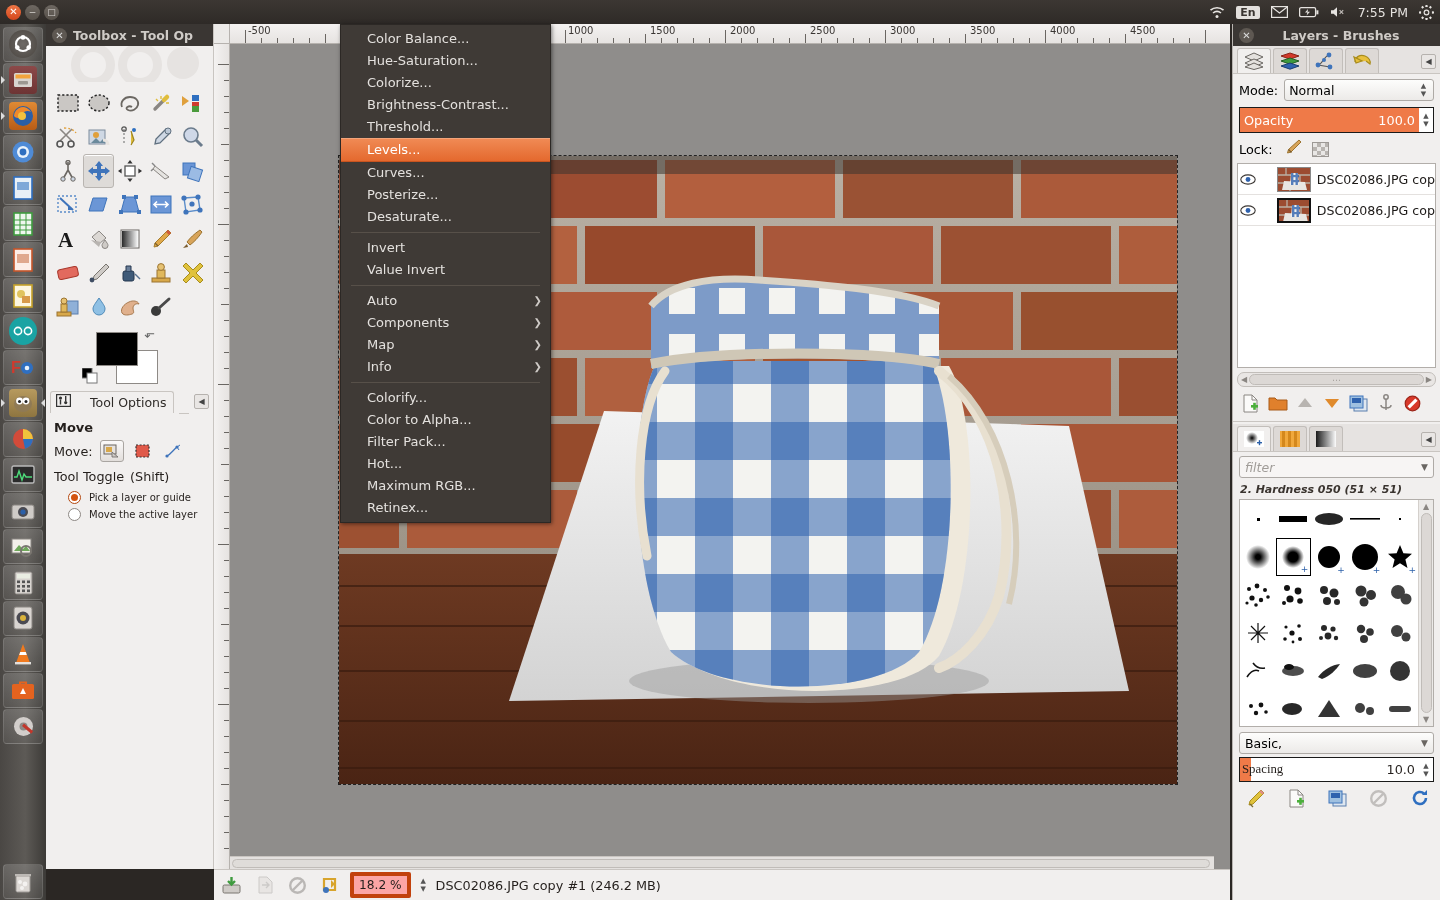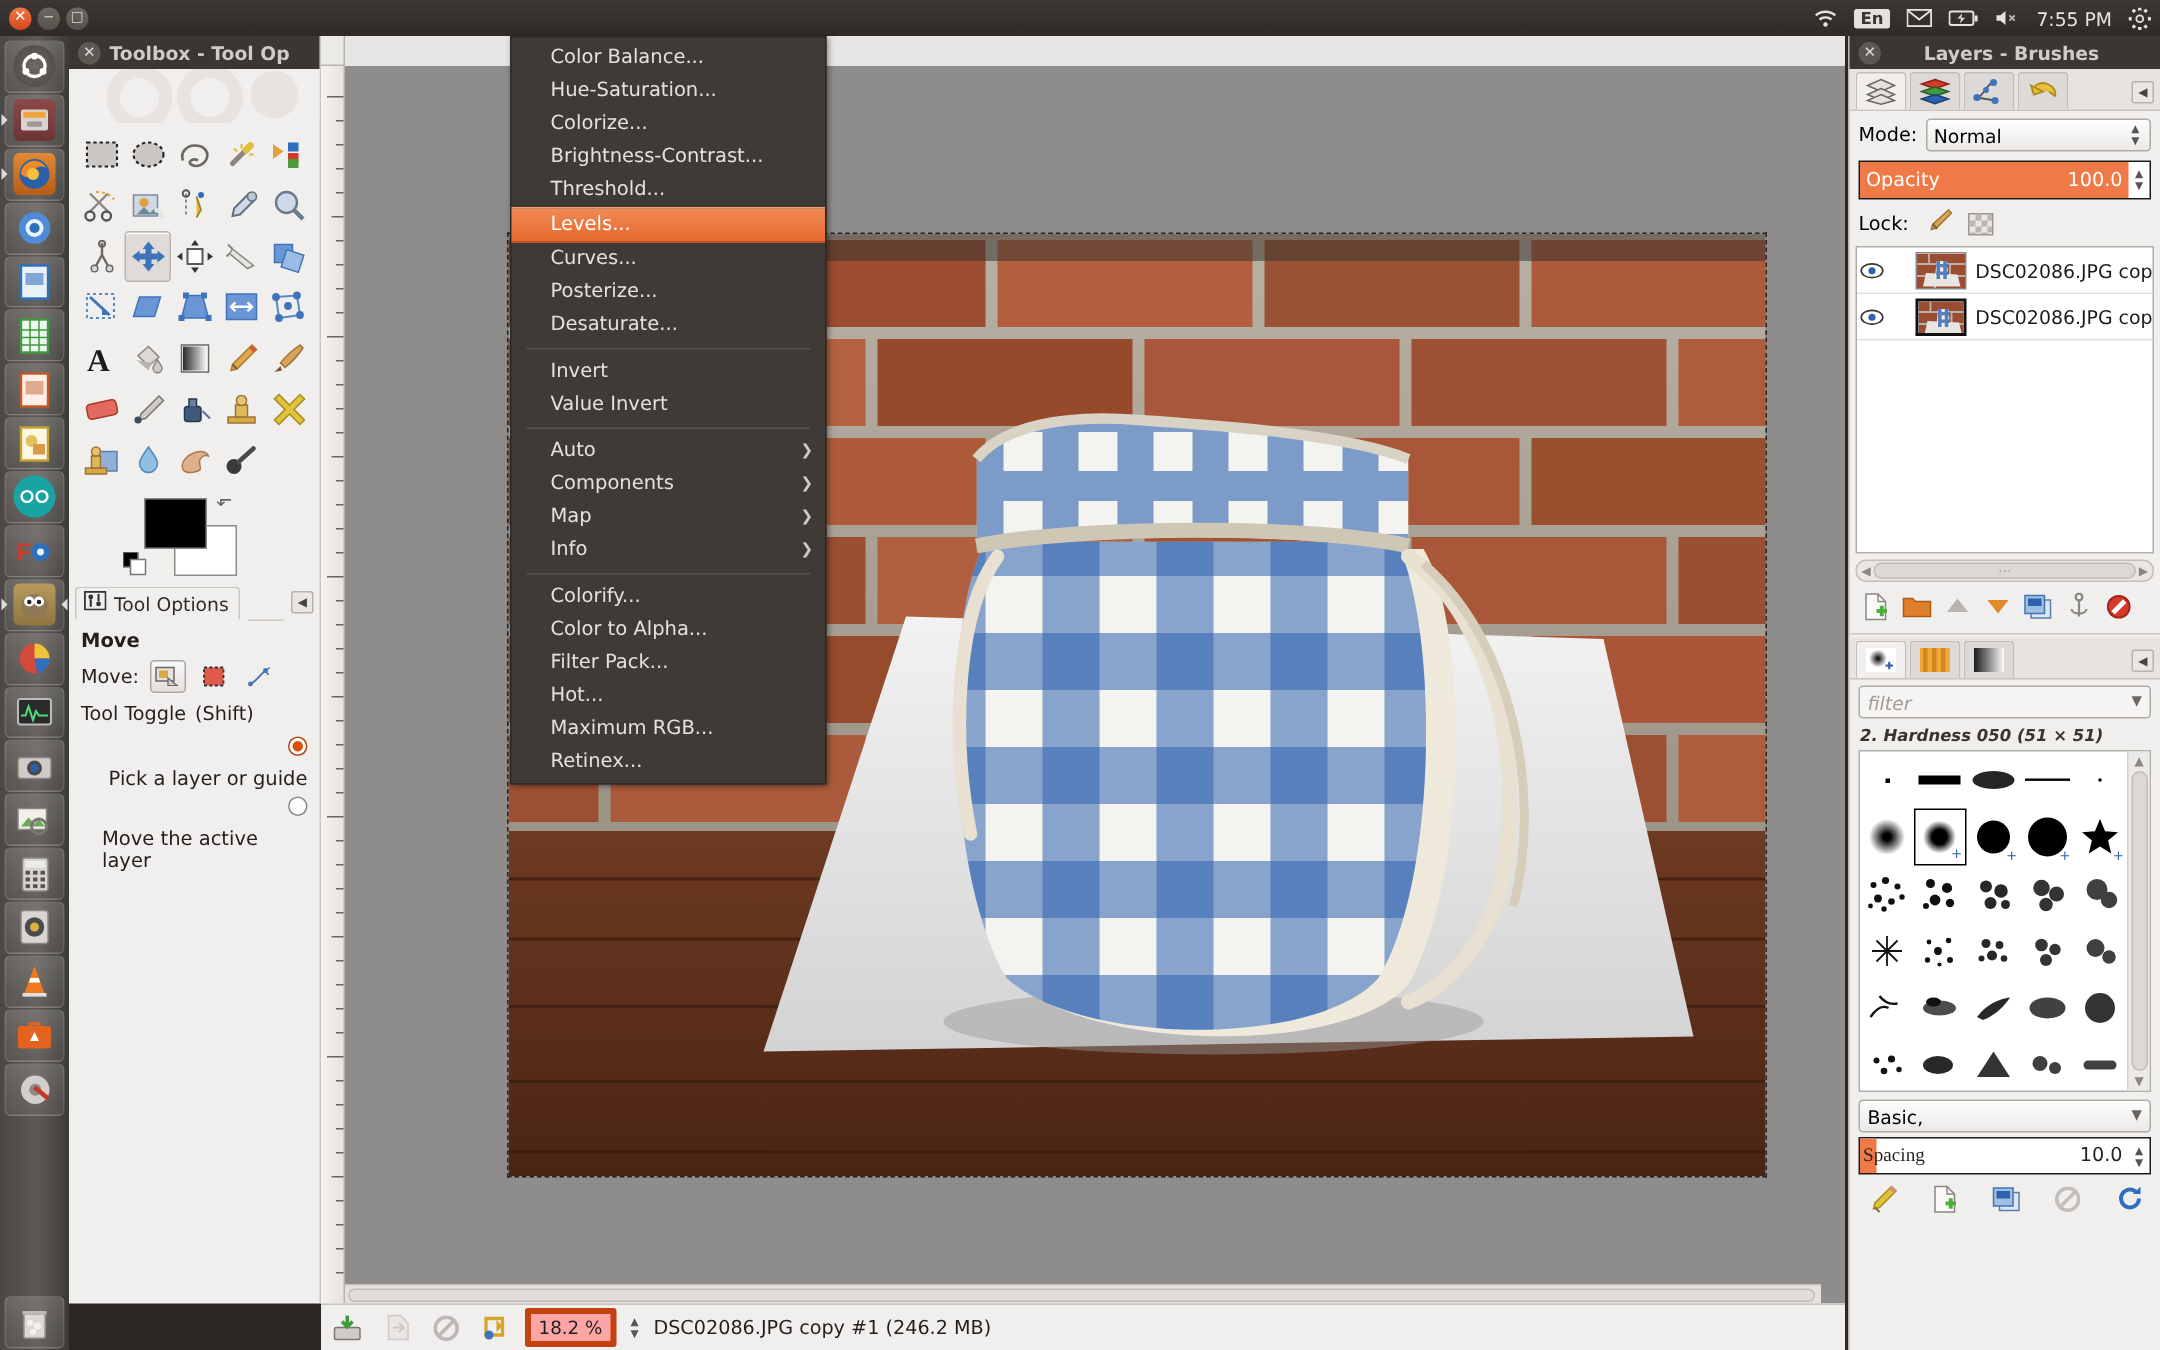--- a/index.html
+++ b/index.html
@@ -72,33 +72,33 @@
   #fgbg{ position:absolute; left:50px; top:4px; }
   #fg{ position:absolute; left:0; top:0; width:42px;height:34px;background:#000;border:1px solid #8e8a86;}
   #bg{ position:absolute; left:20px; top:18px; width:42px;height:34px;background:#fff;border:1px solid #8e8a86;}
   #swap{ position:absolute; left:48px; top:-6px; color:#666; font-size:13px;}
   #defcol{ position:absolute; left:-14px; top:36px; width:16px;height:16px;}
   .tooloptions-tab{
     margin:6px 4px 0 4px; height:24px;
     display:flex; align-items:center; gap:5px;
   }
   .tt-tab{ background:#f1efee; border:1px solid #c9c5c1; border-bottom:none;
-     border-radius:3px 3px 0 0; padding:2px 7px 3px 5px; display:flex;align-items:center;gap:5px;
+     border-radius:3px 3px 0 0; padding:2px 7px 3px 5px; display:flex;align-items:center;gap:19px;
      font-size:12.5px; color:#2f2b28;}
   .tt-rest{ flex:1; border-bottom:1px solid #c9c5c1; height:100%;}
   .tt-arrow{ width:15px;height:15px;border:1px solid #b6b2ae; background:#e9e6e4;
      display:flex;align-items:center;justify-content:center;font-size:8px;color:#444;border-radius:2px;
      margin-bottom:2px;}
   #tool-options{ padding:6px 8px; font-size:12.8px; color:#241f1c;}
   #tool-options h3{ font-size:13px; font-weight:bold; margin-bottom:5px;}
   .row{ display:flex; align-items:center; gap:7px; margin-bottom:7px;}
   .mbtn{ width:24px;height:22px;border:1px solid #a9a5a1;border-radius:3px;
      background:linear-gradient(to bottom,#fbfafa,#e2dedb); display:flex;align-items:center;justify-content:center;}
   .mbtn.flat{border:none;background:none;}
-  .radio-row{ display:flex; align-items:flex-end; gap:8px; margin:4px 0 4px 14px; font-size:13px;flex-direction:column;}
+  .radio-row{ display:flex; align-items:center; gap:8px; margin:4px 0 4px 14px; font-size:10px;}
   .radio{ width:13px;height:13px;border-radius:50%;border:1px solid #8d8884;background:#fff;
           display:flex;align-items:center;justify-content:center;}
   .radio.on{ background:#fff; border-color:#b3470f;}
   .radio.on::after{content:"";width:7px;height:7px;border-radius:50%;background:#d4540f;}
 
   
   #image-window{ position:absolute; left:214px; top:24px; width:1016px; height:876px; background:#e8e6e4;}
   #ruler-h{ position:absolute; left:16px; top:0; width:1000px; height:20px;
     background:linear-gradient(to bottom,#f4f2f1,#e6e3e1); border-bottom:1px solid #b6b2ae;
     overflow:hidden; font-size:10px; color:#3a3633;}
@@ -803,20 +803,51 @@
     <div class="radio-row">
       <span class="radio"></span>
       <span>Move the active layer</span>
     </div>
   </div>
 </div>
 
 <div id="image-window">
   <div id="corner"></div>
 
+  <div id="ruler-h">
+    <svg width="1000" height="20" viewBox="0 0 1000 20">
+      <g stroke="#6a6662" stroke-width="1">
+        <path d="M15.5 6v13M31.5 14v5M47.5 14v5M63.5 14v5M79.5 14v5M95.5 10v9
+                 M111.5 14v5M127.5 14v5M143.5 14v5M159.5 14v5
+                 M175.5 6v13M191.5 14v5M207.5 14v5M223.5 14v5M239.5 14v5M255.5 10v9
+                 M271.5 14v5M287.5 14v5M303.5 14v5M319.5 14v5
+                 M335.5 6v13M351.5 14v5M367.5 14v5M383.5 14v5M399.5 14v5M415.5 10v9
+                 M431.5 14v5M447.5 14v5M463.5 14v5M479.5 14v5
+                 M495.5 6v13M511.5 14v5M527.5 14v5M543.5 14v5M559.5 14v5M575.5 10v9
+                 M591.5 14v5M607.5 14v5M623.5 14v5M639.5 14v5
+                 M655.5 6v13M671.5 14v5M687.5 14v5M703.5 14v5M719.5 14v5M735.5 10v9
+                 M751.5 14v5M767.5 14v5M783.5 14v5M799.5 14v5
+                 M815.5 6v13M831.5 14v5M847.5 14v5M863.5 14v5M879.5 14v5M895.5 10v9
+                 M911.5 14v5M927.5 14v5M943.5 14v5M959.5 14v5M975.5 6v13"></path>
+      </g>
+    </svg>
+    <div style="position:absolute;left:0;top:0;width:1000px;height:20px;">
+      <span style="position:absolute;left:18px;top:1px;">-500</span>
+      <span style="position:absolute;left:110px;top:1px;">0</span>
+      <span style="position:absolute;left:260px;top:1px;">500</span>
+      <span style="position:absolute;left:338px;top:1px;">1000</span>
+      <span style="position:absolute;left:420px;top:1px;">1500</span>
+      <span style="position:absolute;left:500px;top:1px;">2000</span>
+      <span style="position:absolute;left:580px;top:1px;">2500</span>
+      <span style="position:absolute;left:660px;top:1px;">3000</span>
+      <span style="position:absolute;left:740px;top:1px;">3500</span>
+      <span style="position:absolute;left:820px;top:1px;">4000</span>
+      <span style="position:absolute;left:900px;top:1px;">4500</span>
+    </div>
+  </div>
 
   <div id="ruler-v">
     <svg width="16" height="825" viewBox="0 0 16 825">
       <g stroke="#6a6662" stroke-width="1">
         <path d="M4 20.5h12M10 36.5h6M10 52.5h6M10 68.5h6M10 84.5h6M7 100.5h9
                  M10 116.5h6M10 132.5h6M10 148.5h6M10 164.5h6
                  M4 180.5h12M10 196.5h6M10 212.5h6M10 228.5h6M10 244.5h6M7 260.5h9
                  M10 276.5h6M10 292.5h6M10 308.5h6M10 324.5h6
                  M4 340.5h12M10 356.5h6M10 372.5h6M10 388.5h6M10 404.5h6M7 420.5h9
                  M10 436.5h6M10 452.5h6M10 468.5h6M10 484.5h6

